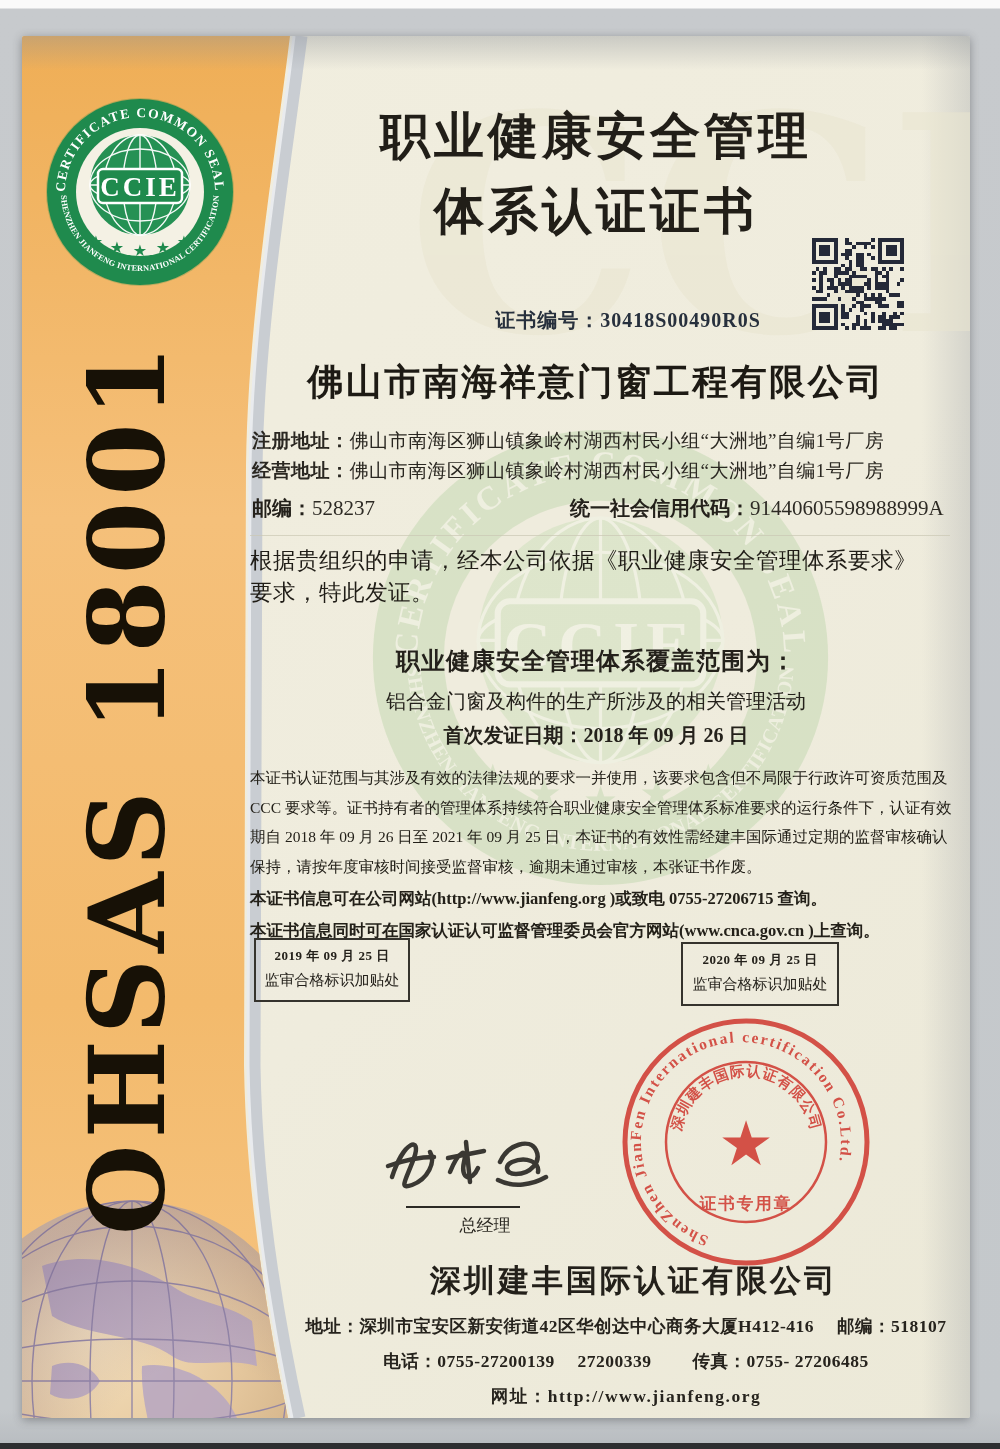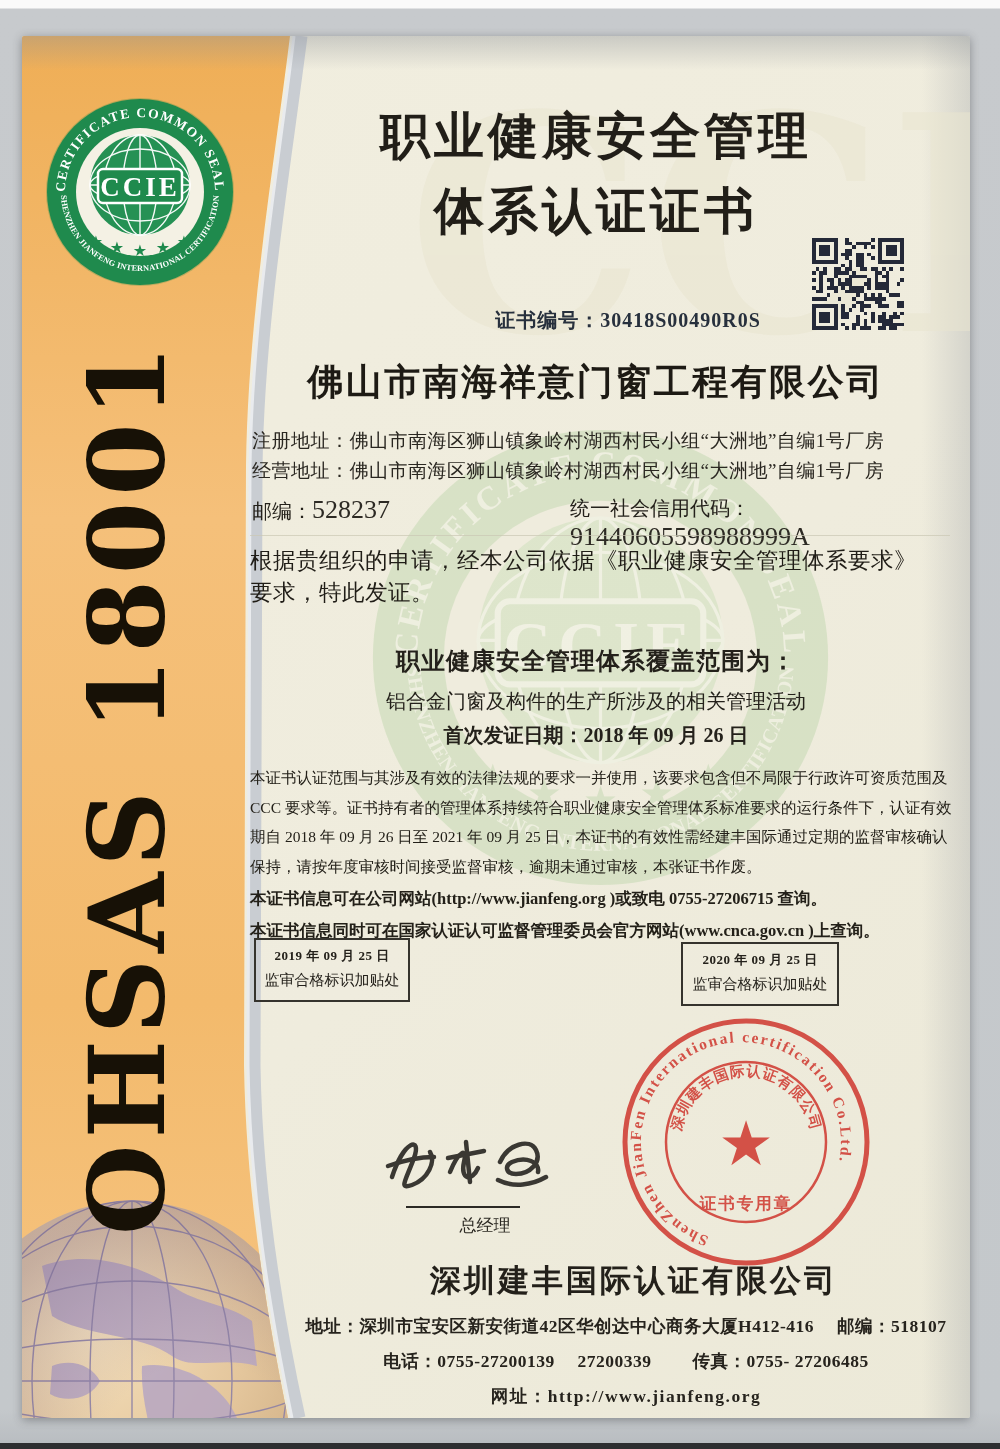--- a/index.html
+++ b/index.html
@@ -40,24 +40,24 @@
   .center-wm{left:346px;top:389px;width:465px;height:465px;opacity:.5;z-index:1;}
   .content{left:218px;top:0;width:712px;height:1382px;z-index:4;color:#24211b;}
   .c{text-align:center;}
   .title{font-size:50px;font-weight:bold;letter-spacing:4px;color:#211e18;width:100%;}
   .t1{top:67px;} .t2{top:142px;}
   .qr{left:572px;top:202px;width:92px;height:92px;}
   .certno{top:271px;width:100%;transform:translateX(32px);font-size:20px;font-weight:bold;letter-spacing:1px;color:#27303d;}
   .company{top:322px;width:100%;font-size:36px;font-weight:bold;letter-spacing:2.5px;color:#1d1a14;}
   .addr-line{left:12px;top:0;font-size:19px;color:#2a2721;letter-spacing:.5px;white-space:nowrap;}
   .a1{top:392px;} .a2{top:422px;}
-  .lbl{font-weight:normal;}
+  .lbl{font-weight:bold;}
   .postal{left:12px;top:459px;font-size:20px;}
   .credit{left:330px;top:459px;font-size:20px;}
-  .val{font-size:26px;color:#2d2a24;}
+  .val{font-size:21px;color:#2d2a24;}
   .divider{left:10px;top:499px;width:700px;height:1px;background:#cbc8b4;opacity:.7;}
   .para1{left:10px;top:509px;width:702px;font-size:22.5px;line-height:31.5px;color:#201d17;letter-spacing:.5px;white-space:nowrap;}
   .scope-h{top:609px;width:100%;font-size:24px;font-weight:bold;letter-spacing:1px;}
   .scope-t{top:652px;width:100%;font-size:20px;}
   .first-issue{top:686px;width:100%;font-size:20px;font-weight:bold;}
   .fine{left:10px;top:727px;width:705px;font-size:15.5px;line-height:29.5px;color:#232019;white-space:nowrap;}
   .info{left:10px;top:852px;font-size:16.5px;font-weight:bold;color:#232019;white-space:nowrap;}
   .i2{top:884px;}
   .u{}
   .audit-box{border:2px solid #35332d;text-align:center;padding-top:7px;background:rgba(255,255,255,.04);}

